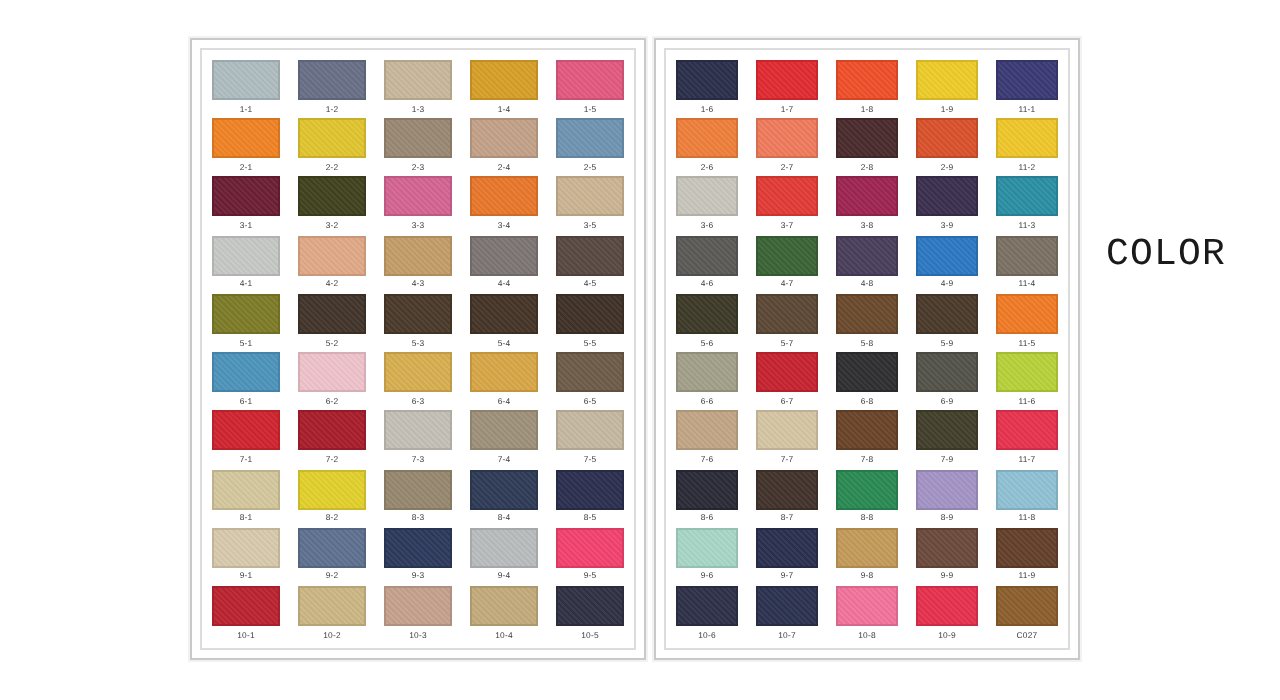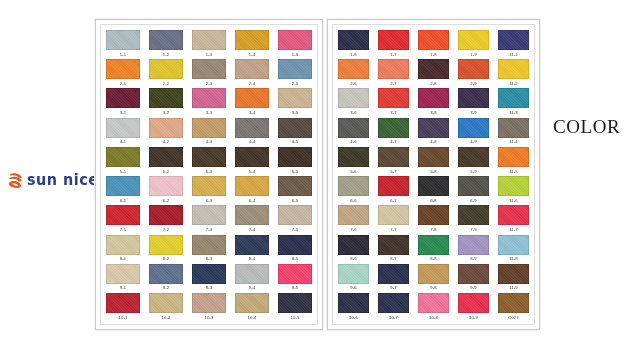--- a/index.html
+++ b/index.html
@@ -47,21 +47,21 @@
     white-space: nowrap;
     transform: scaleX(0.96);
     transform-origin: left center;
   }
 
   
   .color-heading {
     position: absolute;
     left: 553px;
     top: 116px;
-    font-family: Liberation Serif, serif;
+    font-family: Liberation Mono, monospace;
     font-size: 19px;
     letter-spacing: 0.6px;
     color: #1a1a1a;
     white-space: nowrap;
     text-align: right;
   }
 
   
   .chart-card {
     position: absolute;
@@ -118,28 +118,20 @@
     letter-spacing: 0.1px;
     white-space: nowrap;
   }
   .chart-card.right .swatch { width: 31px; }
 </style>
 </head>
 <body>
 
 <div class="page">
 
-  <div class="logo-block">
-    <svg class="logo-mark" viewBox="0 0 24 24">
-      <path d="M4 5 C4 2, 9 1, 13 2 C17 3, 20 5, 21 8 L16 8 C14 5, 10 4, 7 5 Z" fill="#e8561d"></path>
-      <path d="M3 10 C4 7, 9 6, 13 7 C17 8, 20 10, 21 13 L16 13 C14 10, 10 9, 6 10 Z" fill="#e8561d"></path>
-      <path d="M3 15 C4 13, 9 12, 13 13 C17 14, 20 17, 20 20 C18 23, 13 23, 9 22 C5 21, 3 19, 2 16 L7 16 C9 19, 13 20, 16 19 C14 16, 9 16, 5 16 Z" fill="#e8561d"></path>
-    </svg>
-    <span class="logo-word">sun nice</span>
-  </div>
 
   <div class="color-heading">COLOR</div>
 
   <div class="chart-card left">
     <div class="chart-inner" id="chart-left">
         <div class="swatch-row">
           <div class="swatch-cell">
             <div class="swatch" style="background: rgb(174, 188, 192);"></div>
             <div class="swatch-label">1-1</div>
           </div>

